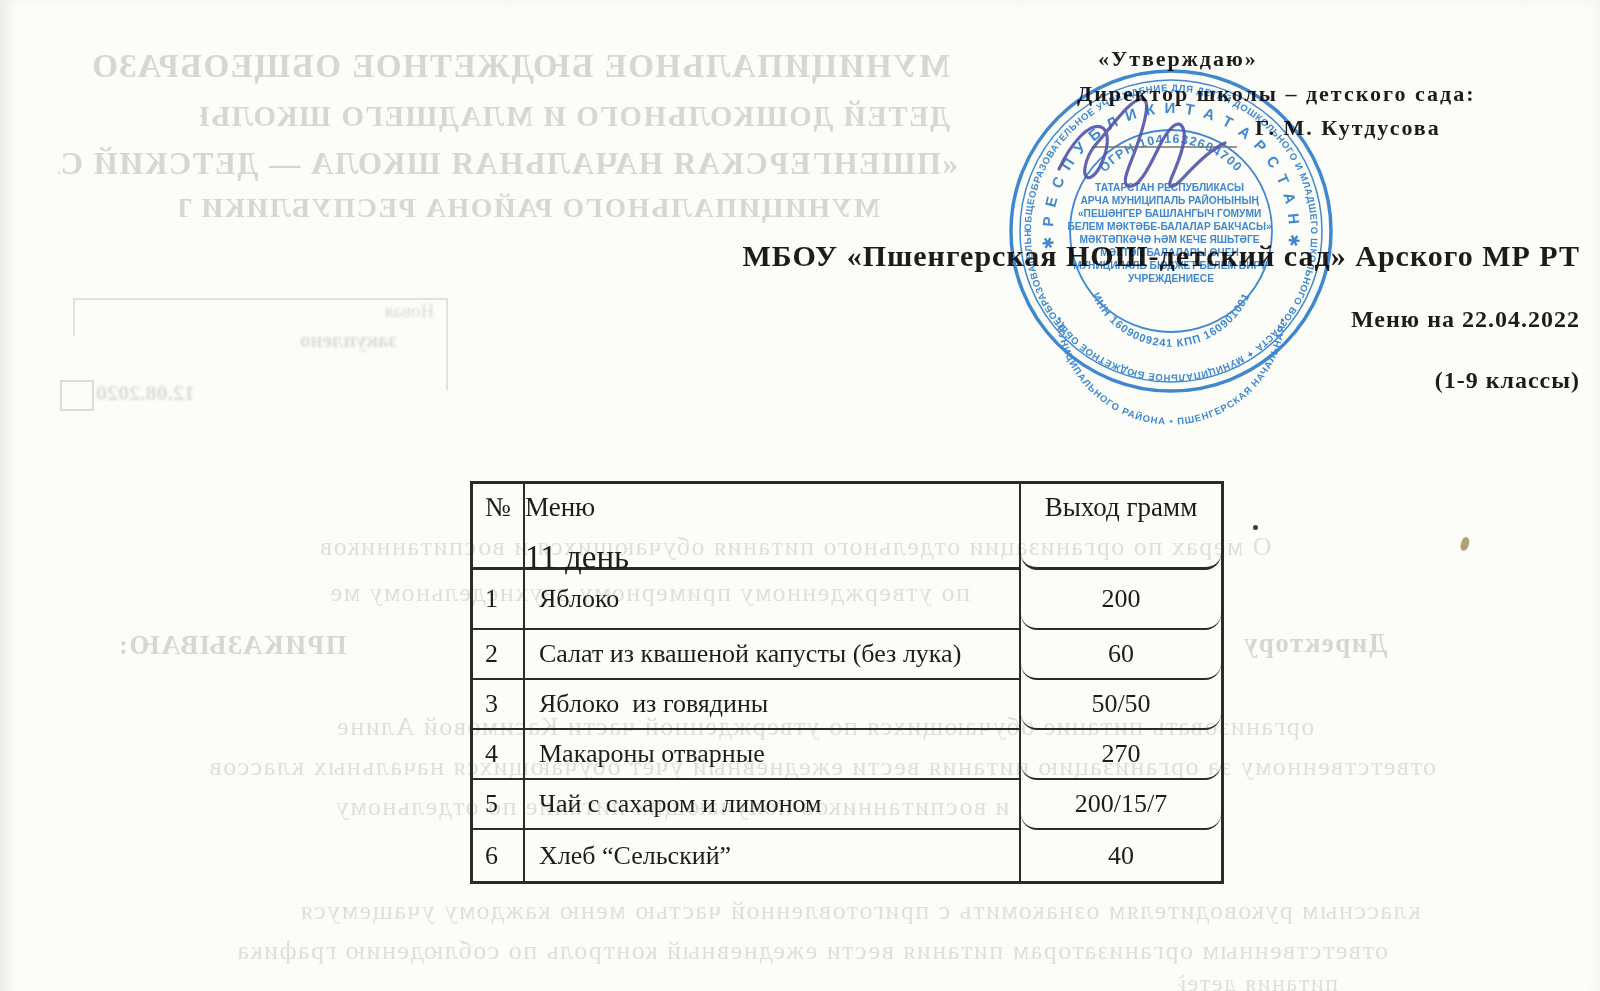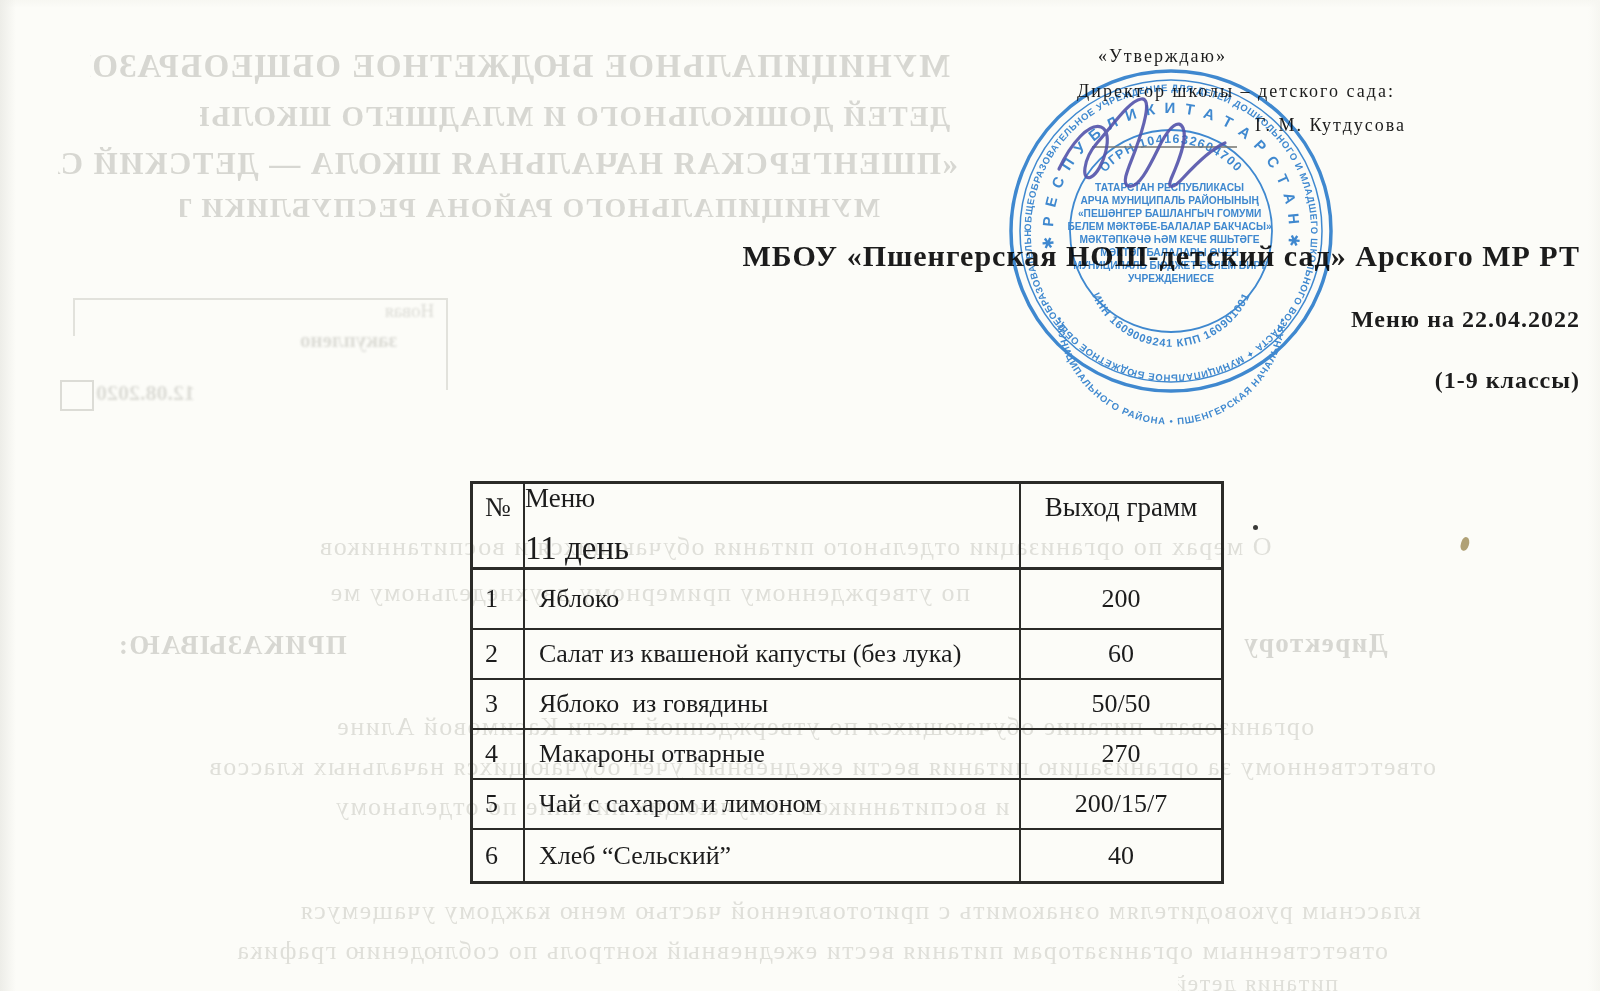--- a/index.html
+++ b/index.html
@@ -21,47 +21,47 @@
     color:#d6d6d0; font-weight:bold; letter-spacing:1.5px;
     filter:blur(0.7px); opacity:.95;
     white-space:nowrap; overflow:hidden; text-align:center;
     pointer-events:none;
   }
   .ghost.light{color:#deded8; font-weight:normal;}
   .ghost-frag{position:absolute; z-index:1; transform:scaleX(-1);
     color:#dcdcd6; filter:blur(0.8px); white-space:nowrap; pointer-events:none;}
   .ghost-line{position:absolute; z-index:1; background:#e2e2dc; pointer-events:none;}
   .ghost-box{position:absolute; z-index:1; border:2px solid #dcdcd6; pointer-events:none;}
-  .approval-line{position:absolute; z-index:2; font-size:18px; letter-spacing:2px; white-space:nowrap;}
+  .approval-line{position:absolute; z-index:2; font-size:22px; letter-spacing:2px; white-space:nowrap;font-weight:bold;}
   .doc-title{position:absolute; left:40px; right:20px; text-align:right;
     font-weight:bold; font-size:30px; letter-spacing:1px; z-index:2; white-space:nowrap;}
   .doc-title.sub{font-size:24px;}
   
   .menu-table{
     position:absolute; left:470px; top:481px; z-index:2;
     display:grid;
     grid-template-columns:52px 496px 200px;
     grid-template-rows:86px 60px 50px 50px 50px 50px 51px;
     border:3px solid #2b2b28;
     background:transparent;
   }
   .cell{
     border-right:2px solid #2b2b28; border-bottom:2px solid #2b2b28;
     display:flex; align-items:center; font-size:26px;
     background:transparent;
   }
-  .cell.last-col{border-right:none;}
+  .cell.last-col{border-right:none;border-radius:16px;}
   .cell.last-row{border-bottom:none;}
   .cell.head{align-items:flex-start; padding-top:8px; font-size:27px; border-bottom:3px solid #2b2b28;}
   .cell.num{justify-content:flex-start; padding-left:12px;}
   .cell.dish{padding-left:14px;}
   .cell.dish span{white-space:pre-wrap;text-align:center;}
   .cell.grams{justify-content:center;}
   .head-num{justify-content:flex-start; padding-left:12px;}
-  .head-menu{flex-direction:column; align-items:center; justify-content:flex-end;}
+  .head-menu{flex-direction:column; align-items:center; justify-content:space-between;}
   .head-menu .sub-line{margin-top:16px; font-size:33px;}
   .head-grams{justify-content:center;}
   
   .stamp-wrap{position:absolute; left:971px; top:31px; width:400px; height:400px;
     z-index:3; mix-blend-mode:multiply; opacity:.92; pointer-events:none;}
   
   .speck{position:absolute; z-index:4; pointer-events:none;}
 </style>
 </head>
 <body>

